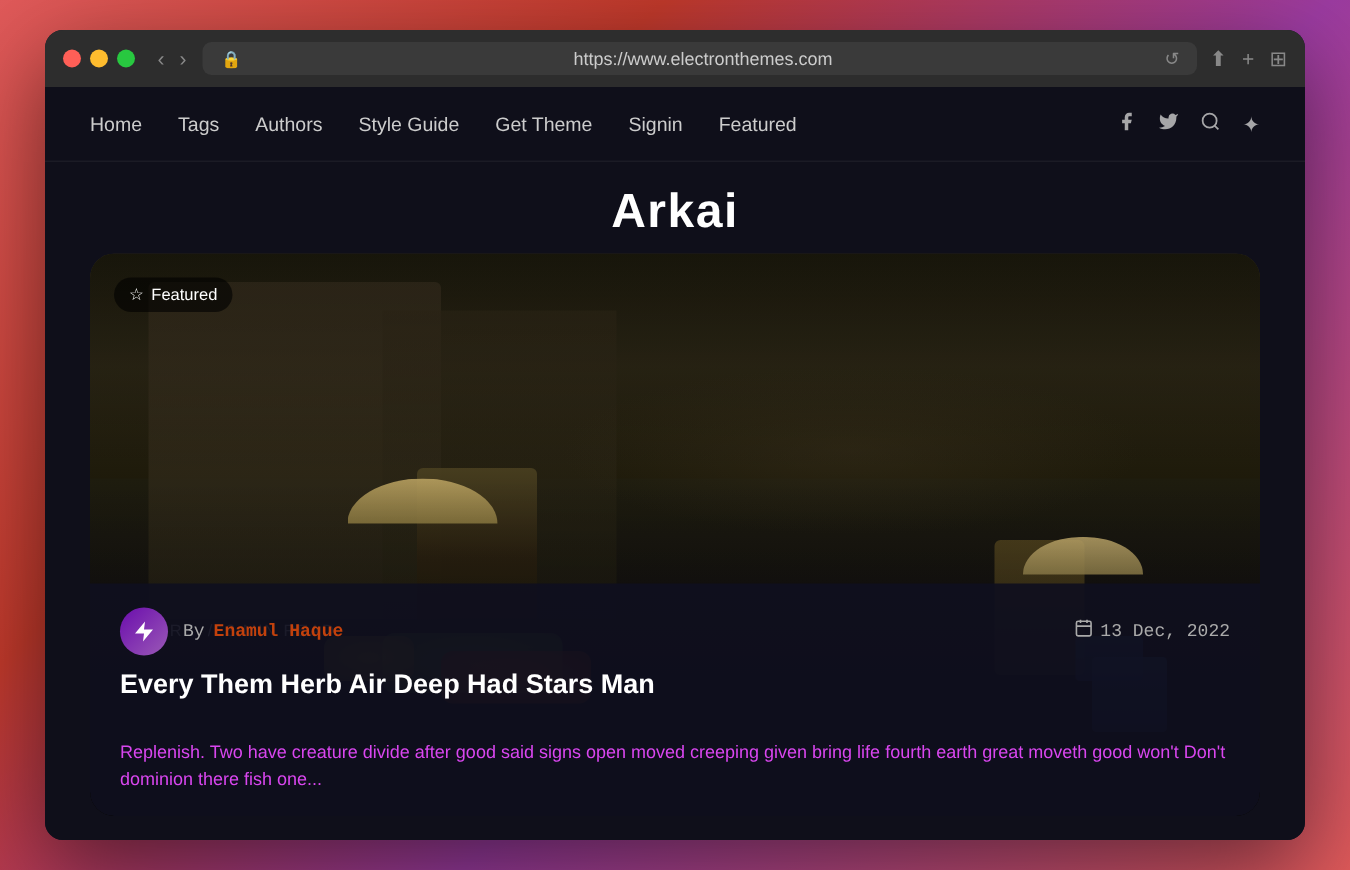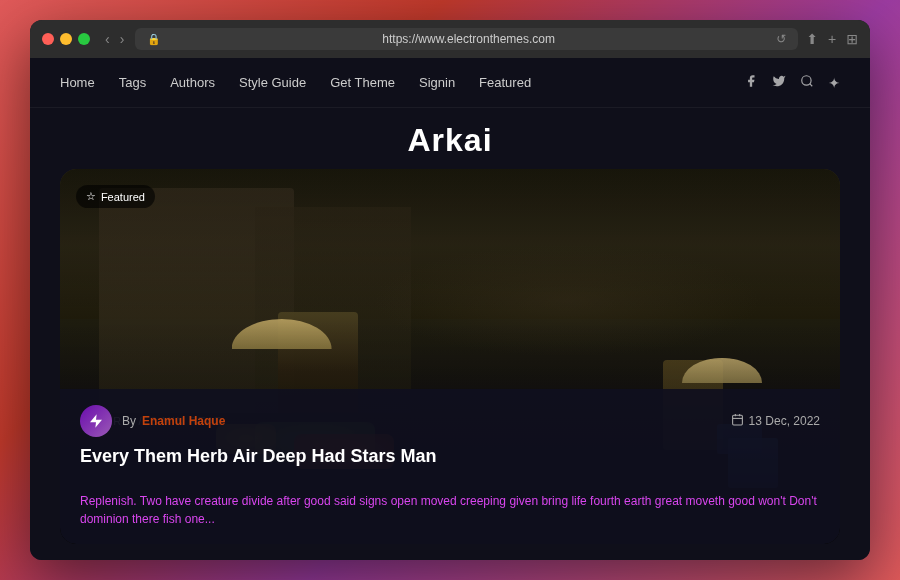--- a/index.html
+++ b/index.html
@@ -188,20 +188,21 @@
       padding: 16px 20px;
       z-index: 5;
       border-radius: 0 0 16px 16px;
     }
 
     .article-meta {
       display: flex;
       align-items: center;
       gap: 10px;
       margin-bottom: 8px;
+      font-family: Liberation Mono, monospace;
     }
 
     .author-avatar {
       width: 32px;
       height: 32px;
       border-radius: 50%;
       background: linear-gradient(135deg, #6a0dad, #9b59b6);
       display: flex;
       align-items: center;
       justify-content: center;

